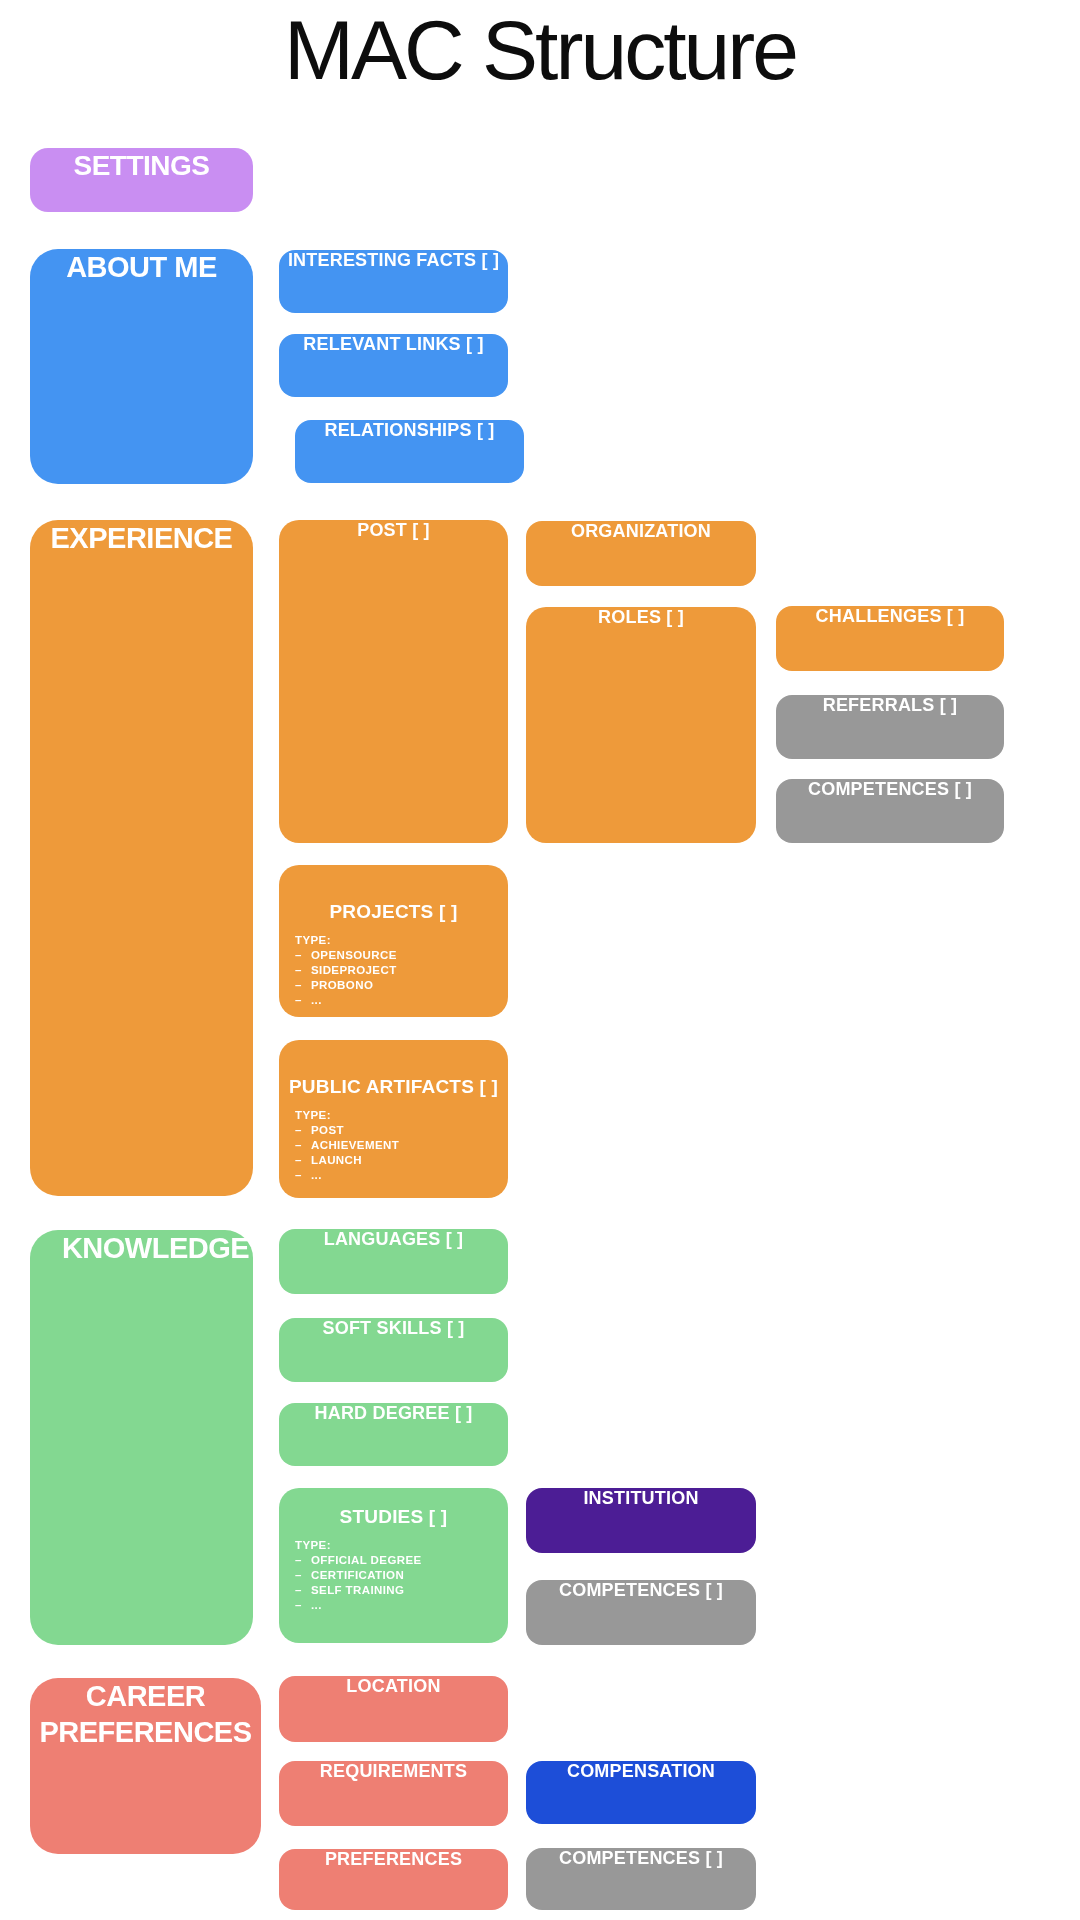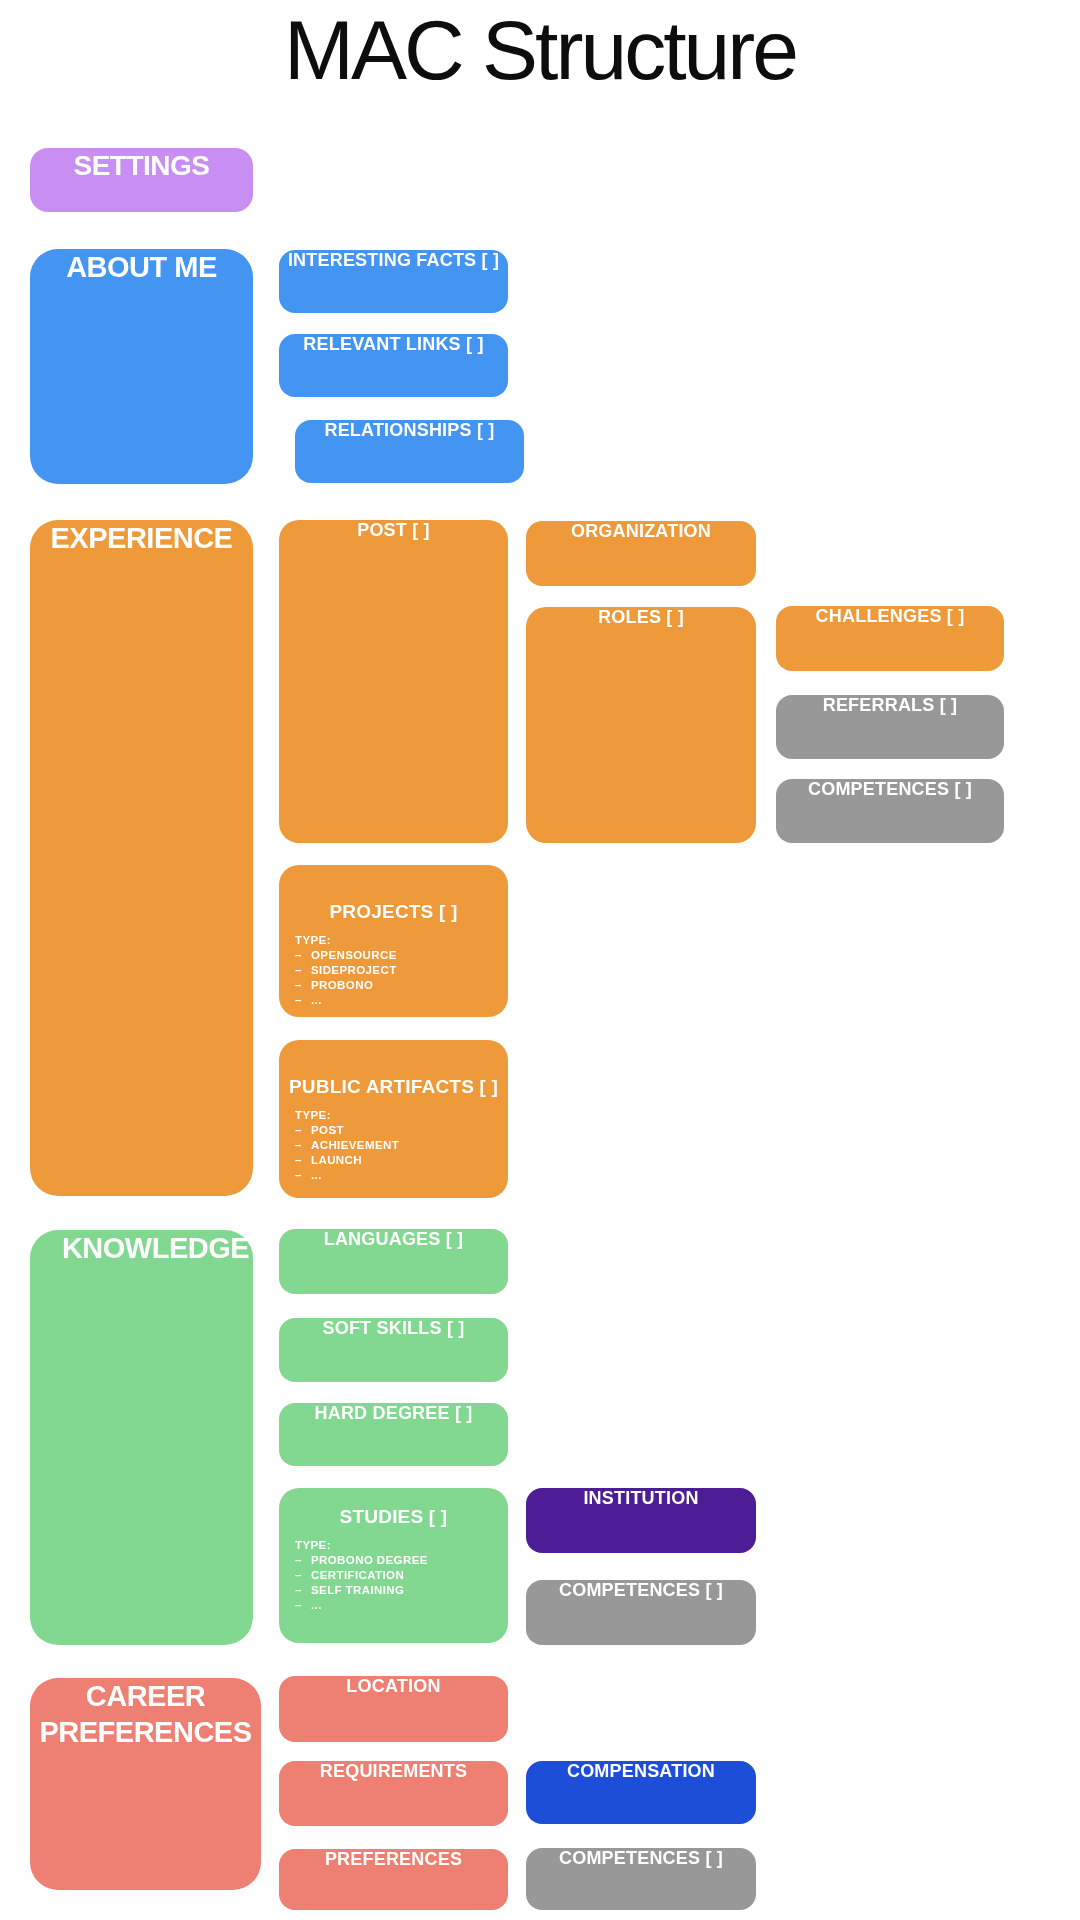--- a/index.html
+++ b/index.html
@@ -127,21 +127,21 @@
   <div class="node r-sm" style="left: 279px; top: 1403px; width: 229px; height: 63px; background-color: rgb(131, 216, 145);">
     <span class="child-lbl">HARD DEGREE [ ]</span>
   </div>
 
   <div class="node r-md listbox" style="left: 279px; top: 1488px; width: 229px; height: 155px; background-color: rgb(131, 216, 145);">
     <div class="list-title" style="margin-top:18px">STUDIES [ ]</div>
     <div class="type-block">
       <div class="type-row">TYPE:</div>
       <div class="type-row">
           <span class="dash">–</span>
-          <span>PROBONO DEGREE</span>
+          <span>OFFICIAL DEGREE</span>
         </div>
       <div class="type-row">
           <span class="dash">–</span>
           <span>CERTIFICATION</span>
         </div>
       <div class="type-row">
           <span class="dash">–</span>
           <span>SELF TRAINING</span>
         </div>
       <div class="type-row">
@@ -150,21 +150,21 @@
         </div>
     </div>
   </div>
   <div class="node r-sm" style="left: 526px; top: 1488px; width: 230px; height: 65px; background-color: #4c1d95;">
     <span class="child-lbl">INSTITUTION</span>
   </div>
   <div class="node r-sm" style="left: 526px; top: 1580px; width: 230px; height: 65px; background-color: rgb(152, 152, 152);">
     <span class="child-lbl">COMPETENCES [ ]</span>
   </div>
 
-  <div class="node r-lg" style="left: 30px; top: 1678px; width: 231px; height: 212px; background-color: rgb(238, 127, 115);">
+  <div class="node r-lg" style="left: 30px; top: 1678px; width: 231px; height: 176px; background-color: rgb(238, 127, 115);">
     <span class="parent-lbl">CAREER PREFERENCES</span>
   </div>
   <div class="node r-sm" style="left: 279px; top: 1676px; width: 229px; height: 66px; background-color: rgb(238, 127, 115);">
     <span class="child-lbl">LOCATION</span>
   </div>
   <div class="node r-sm" style="left: 279px; top: 1761px; width: 229px; height: 65px; background-color: rgb(238, 127, 115);">
     <span class="child-lbl">REQUIREMENTS</span>
   </div>
   <div class="node r-sm" style="left: 279px; top: 1849px; width: 229px; height: 61px; background-color: rgb(238, 127, 115);">
     <span class="child-lbl">PREFERENCES</span>

